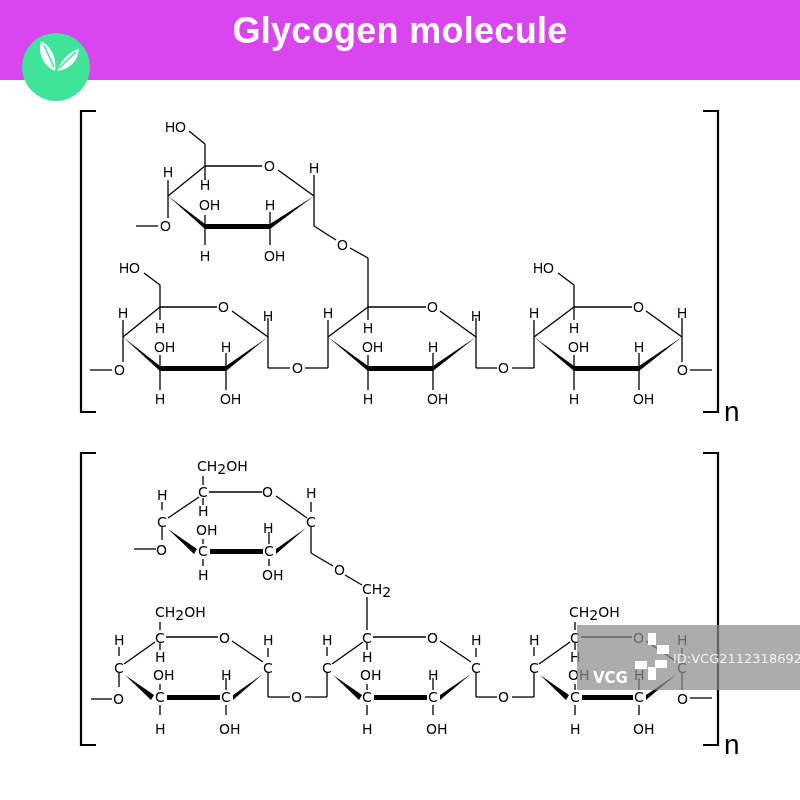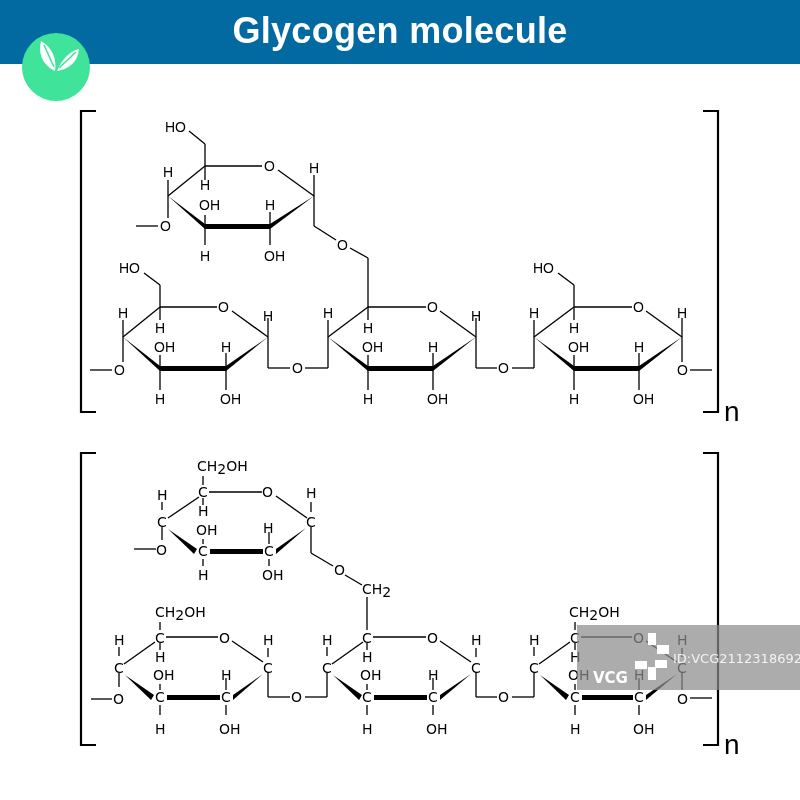--- a/index.html
+++ b/index.html
@@ -1,17 +1,17 @@
 <!DOCTYPE html>
 <html><head>
 <meta charset="utf-8">
 <style>
   html, body { margin: 0; padding: 0; background: #ffffff; }
   body { width: 800px; height: 800px; position: relative; overflow: hidden; font-family: "Liberation Sans", sans-serif; }
-  .header { position: absolute; left: 0; top: 0; width: 800px; height: 64px; background: #0369a1; }
+  .header { position: absolute; left: 0; top: 0; width: 800px; height: 80px; background: #d946ef; }
   .title { position: absolute; left: 0; top: 0; width: 800px; height: 64px; line-height: 62px; text-align: center; color: #ffffff; font-size: 36px; font-weight: bold; letter-spacing: 0.3px; }
   .logo { position: absolute; left: 22px; top: 33px; width: 68px; height: 68px; border-radius: 50%; background: #3fe39a; }
   .logo-text { position: absolute; left: 0; top: 38px; width: 68px; text-align: center; color: #ffffff; font-family: "Liberation Serif", serif; font-weight: bold; font-size: 17px; letter-spacing: 3px; margin-top: 44px; }
   svg.mol { position: absolute; left: 0; top: 0; }
   svg text { font-family: "Liberation Sans", sans-serif; font-size: 14px; fill: #000; }
   svg text.cond { font-family: "DejaVu Sans", sans-serif; font-size: 14px; }
   svg text.n { font-size: 28px; }
   .watermark { position: absolute; left: 577px; top: 625px; width: 223px; height: 65px; background: rgba(140,140,140,0.72); }
   .wm-logo { position: absolute; left: 16px; top: 18px; color: #ffffff; font-family: "DejaVu Sans", sans-serif; font-weight: bold; font-size: 15px; margin-top: 26px; }
   .wm-id { position: absolute; left: 96px; top: 26px; color: rgba(255,255,255,0.85); font-family: "DejaVu Sans", sans-serif; font-size: 13px; white-space: nowrap; }

